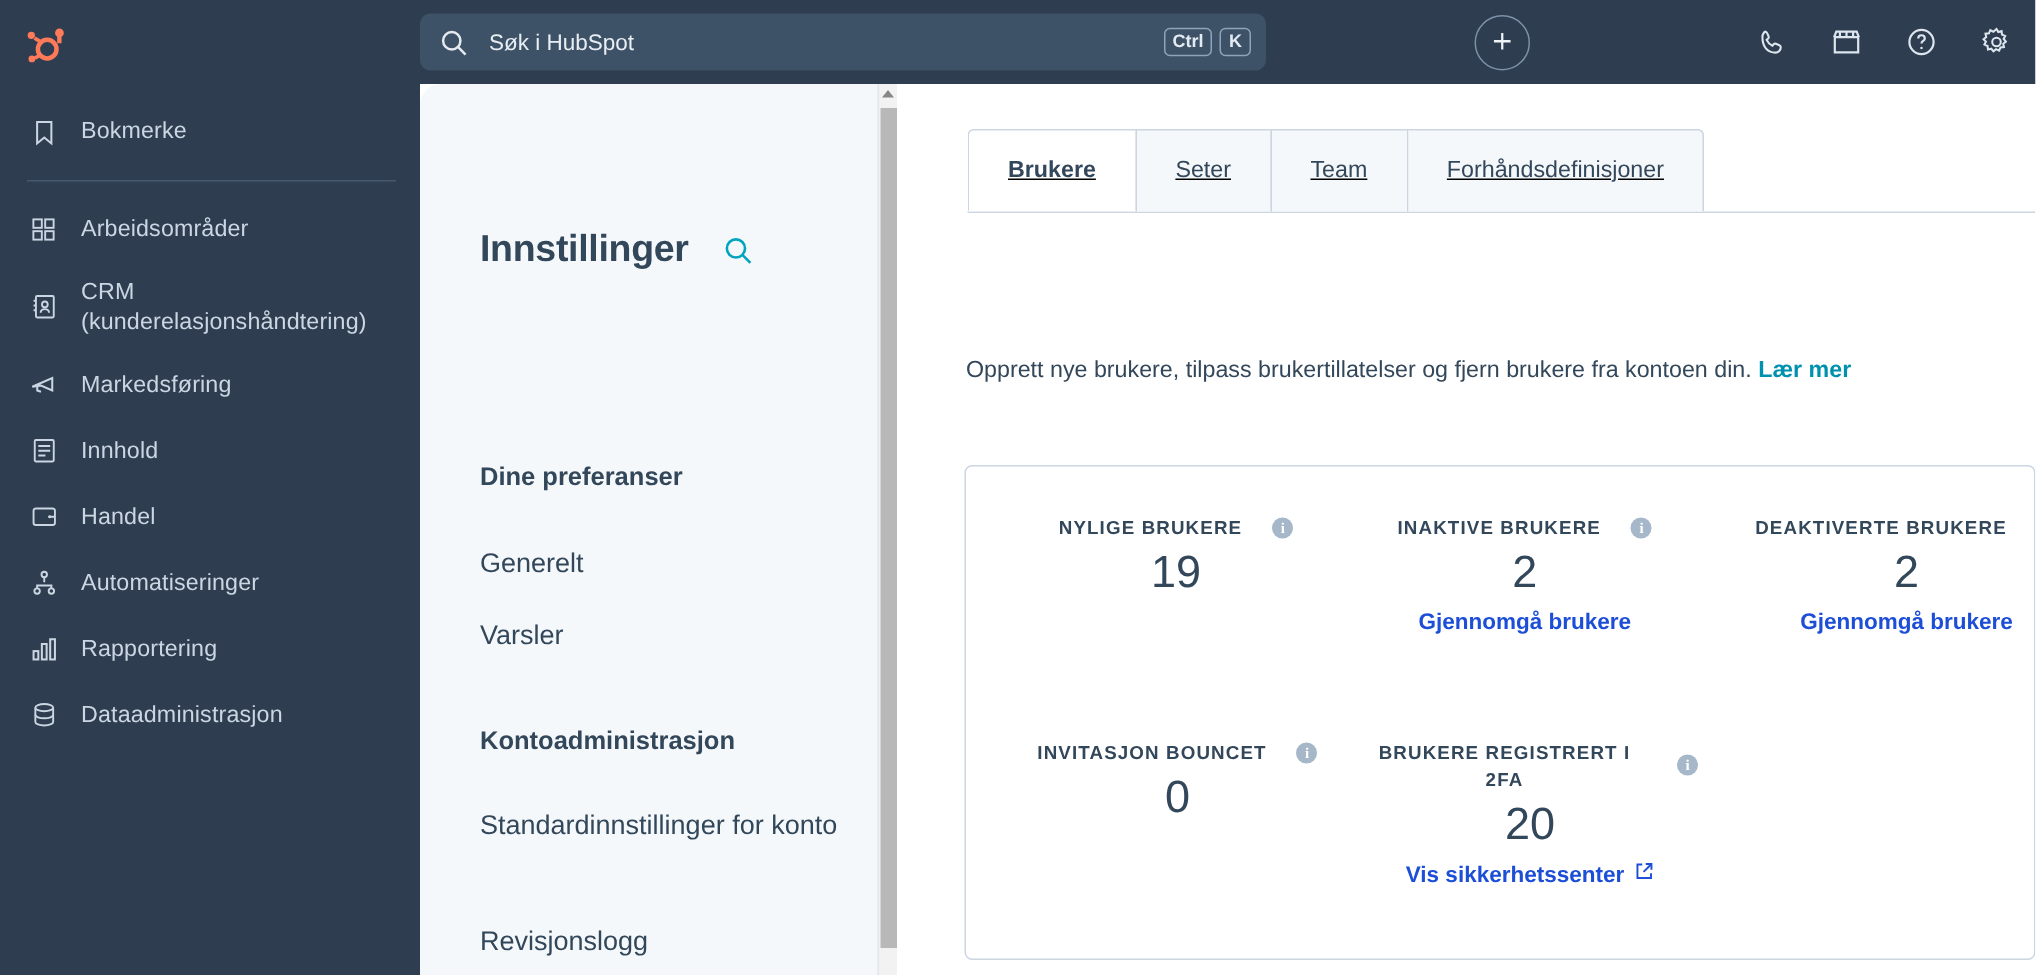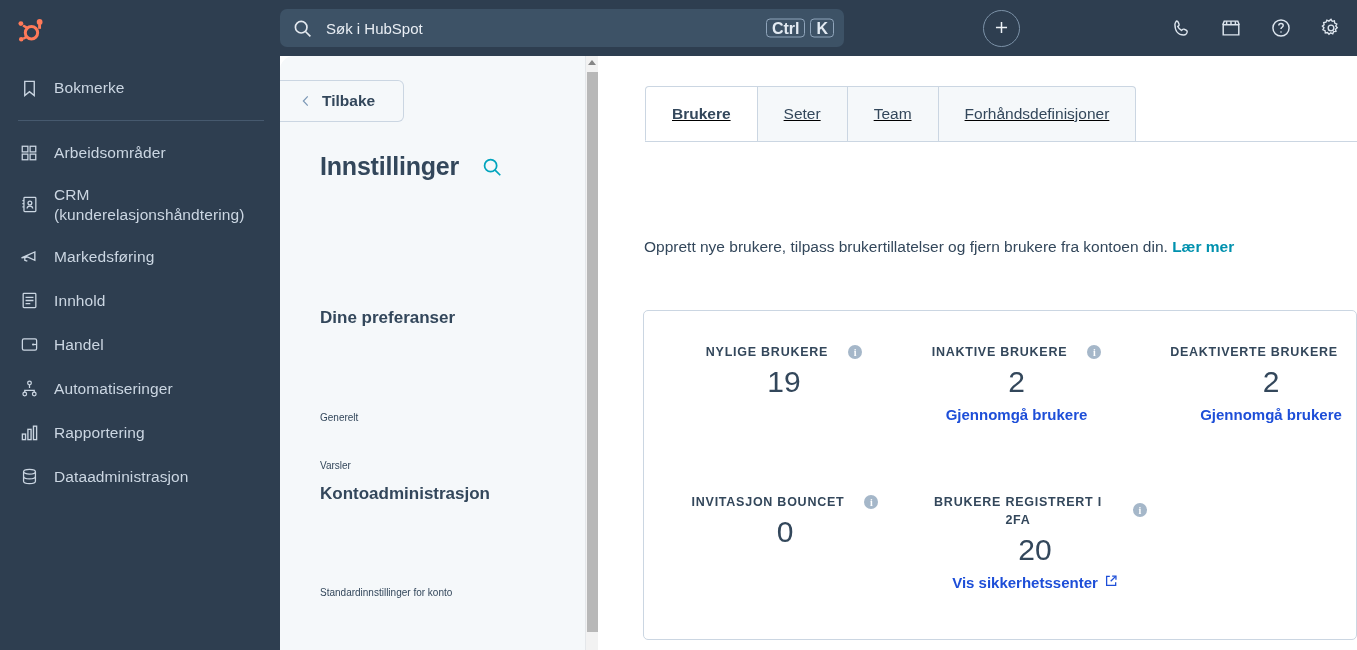--- a/index.html
+++ b/index.html
@@ -59,21 +59,21 @@
   .searchbox .sico { flex: 0 0 20px; color: #e5eaf0; display:flex; }
   .search-text {
     margin-left: 13px; font-size: 15px; color: #e9eef4;
   }
   .kbd-wrap {
     position: absolute; right: 10px; top: 50%; transform: translateY(-50%);
     display: flex; gap: 5px;
   }
   .kbd {
     border: 1px solid #8fa4ba; border-radius: 4px;
-    color: #e3eaf2; font-size: 16px; font-weight: bold;
+    color: #e3eaf2; font-size: 12px; font-weight: bold;
     padding: 1px 5px; line-height: 15px;
   }
   .plusbtn {
     position: absolute; left: 703px; top: 10px;
     width: 37px; height: 37px; border-radius: 50%;
     border: 1px solid #7c92a8; color: #eef3f8;
     display: flex; align-items: center; justify-content: center;
     cursor: pointer; background: transparent;
   }
   .topicons {
@@ -118,23 +118,22 @@
   }
   .settings-search { color: #00a4bd; cursor: pointer; display:flex; }
 
   .sgroup-title {
     position: absolute; left: 40px;
     font-size: 17px; font-weight: bold; color: #33475b;
   }
   .snav-item {
     position: absolute; left: 24px; width: 256px;
     padding: 5px 0 5px 16px;
-    font-size: 10px; color: #33475b; line-height: 1.42;
+    font-size: 18px; color: #33475b; line-height: 1.42;
     cursor: pointer;
-    margin-top: 48px;
   }
 
   .spanel-scrollbar {
     position: absolute; right: 0; top: 0;
     width: 13px; height: 594px;
     background: #f2f2f2;
     border-left: 1px solid #e4e7ea;
   }
   .spanel-scrollbar .arrow {
     position: absolute; top: 4px; left: 50%; transform: translateX(-50%);
@@ -387,28 +386,20 @@
         <svg width="22" height="22" viewBox="0 0 24 24" fill="none" stroke="currentColor" stroke-width="1.5">
             <circle cx="12" cy="12" r="3.1"></circle>
             <path d="M12 2.6l1.3 2.1 2.4-.6.3 2.5 2.3 1-1.1 2.2 1.6 1.9-1.9 1.6.5 2.4-2.5.3-1 2.3-2.2-1.1-1.9 1.6-1.6-1.9-2.4.5-.3-2.5-2.3-1 1.1-2.2L2.6 10l1.9-1.6-.5-2.4 2.5-.3 1-2.3L9.7 4.5z"></path>
           </svg>
       </span>
     </div>
   </header>
 
   <aside class="settings-panel">
 
-    <div class="backbtn">
-      <span class="chev">
-        <svg width="14" height="14" viewBox="0 0 24 24" fill="none" stroke="currentColor" stroke-width="2.1">
-            <path d="M15 4L7.5 12L15 20"></path>
-          </svg>
-      </span>
-      <span class="btxt">Tilbake</span>
-    </div>
 
     <div class="settings-head">
       <span class="settings-title">Innstillinger</span>
       <span class="settings-search">
         <svg width="22" height="22" viewBox="0 0 24 24" fill="none" stroke="currentColor" stroke-width="1.9">
             <circle cx="10.5" cy="10.5" r="6.6"></circle>
             <path d="M15.4 15.4L21 21"></path>
           </svg>
       </span>
     </div>
@@ -471,21 +462,21 @@
       </div>
 
       <div class="stat" style="left:1px; top:182px; width:280px">
         <div class="stat-label-row">
           <span class="stat-label">INVITASJON BOUNCET</span>
           <span class="info-icon">i</span>
         </div>
         <div class="stat-value">0</div>
       </div>
 
-      <div class="stat" style="left:260px; top:182px; width:262px">
+      <div class="stat" style="left:245px; top:182px; width:262px">
         <div class="stat-label-row">
           <span class="stat-label" style="max-width:190px; display:inline-block">BRUKERE REGISTRERT I 2FA</span>
           <span class="info-icon" style="margin-top:10px">i</span>
         </div>
         <div class="stat-value">20</div>
         <div class="stat-link">
           <span>Vis sikkerhetssenter</span>
           <span>
             <svg width="14" height="14" viewBox="0 0 24 24" fill="none" stroke="currentColor" stroke-width="2.2">
                 <path d="M10 4H4.5v15.5H20V14"></path>

